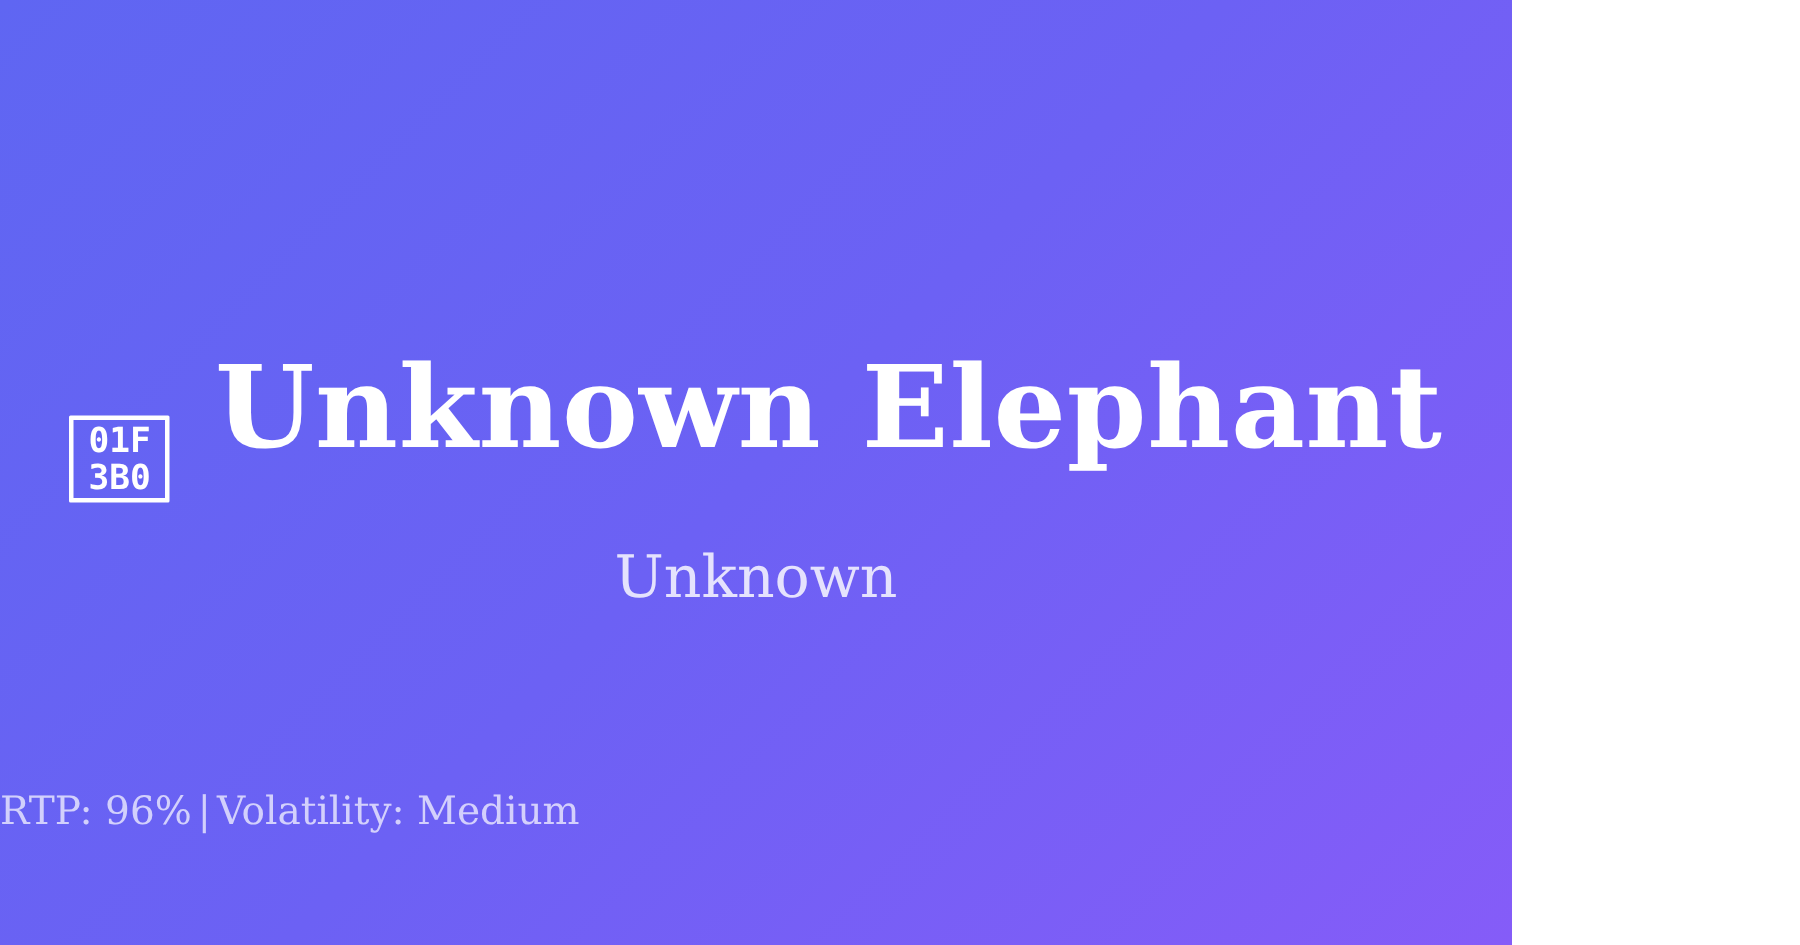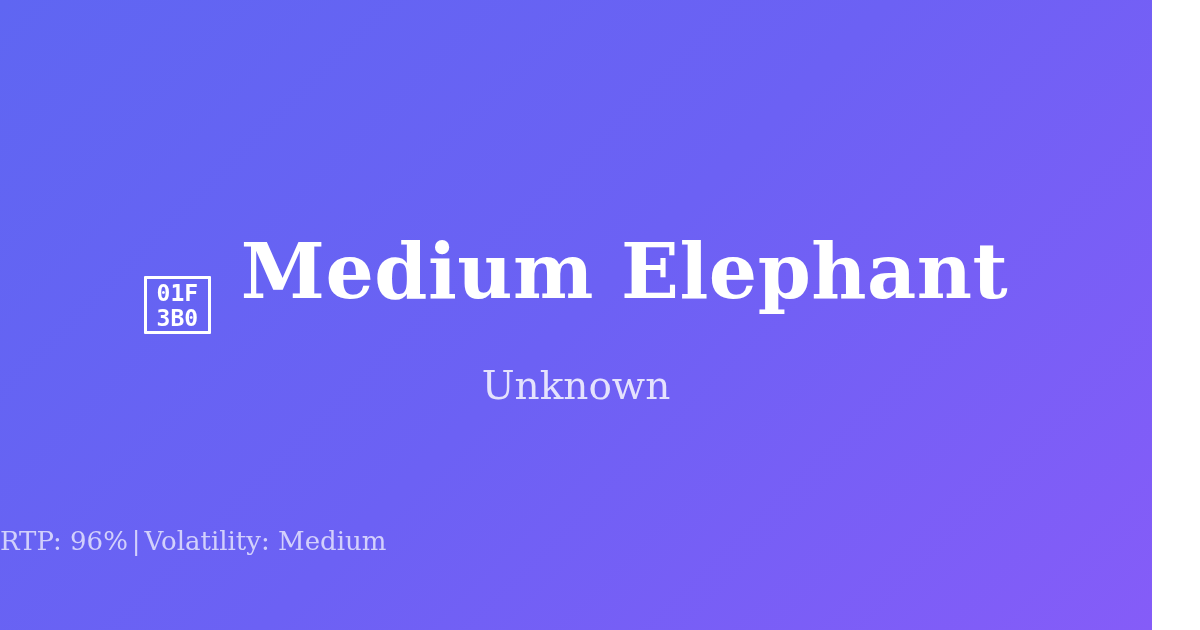--- a/index.html
+++ b/index.html
@@ -8,21 +8,21 @@
   }
   body {
     width: 1200px;
     height: 630px;
     overflow: hidden;
     font-family: "DejaVu Serif", "Liberation Serif", serif;
   }
 
   #og-card {
     position: relative;
-    width: 1152px;
+    width: 1008px;
     height: 630px;
     box-sizing: border-box;
     display: flex;
     flex-direction: column;
     align-items: center;
     background: linear-gradient(135deg, #5f66f2 0%, #6c61f4 50%, #855cf8 100%);
   }
 
   
   .title-row {
@@ -105,21 +105,21 @@
 
 <div id="og-card">
 
   <div class="title-row">
 
     <span class="tofu-glyph">
       <span class="tofu-row">01F</span>
       <span class="tofu-row">3B0</span>
     </span>
 
-    <span class="game-title">Medium Elephant</span>
+    <span class="game-title">Unknown Elephant</span>
   </div>
 
   <div class="game-subtitle">Unknown</div>
 
   <div class="game-meta">
     <span>RTP: 96%</span><span class="meta-sep">|</span><span>Volatility: Medium</span>
   </div>
 
 </div>
 

